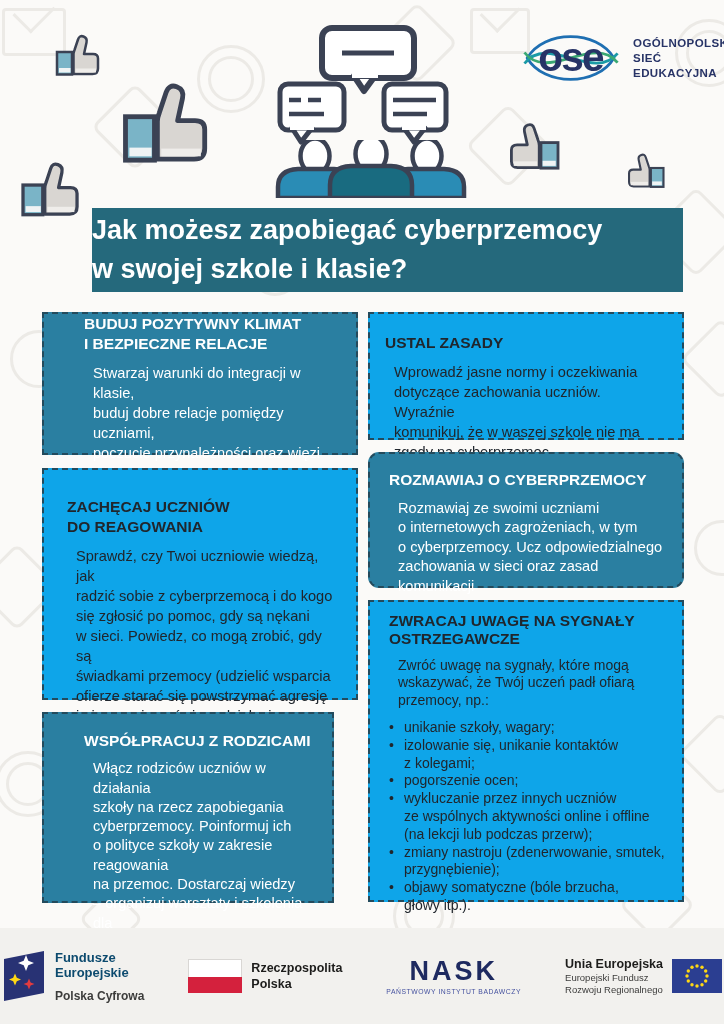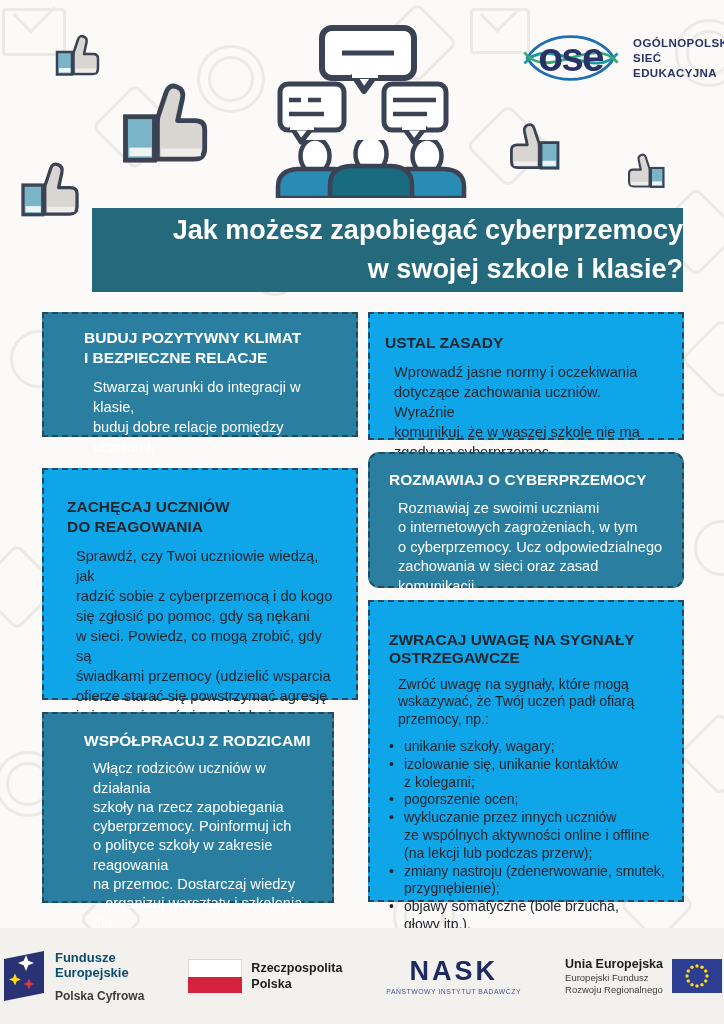--- a/index.html
+++ b/index.html
@@ -19,35 +19,35 @@
     border:3px solid #eceae6;border-top:none;border-right:none;transform:translateX(-50%) rotate(-45deg);}
   
   .abs{position:absolute;}
   .mir{transform:scaleX(-1);}
   .ose{position:absolute;left:518px;top:20px;display:flex;align-items:center;gap:9px;}
   .ose-text{font-weight:bold;font-size:11.5px;line-height:15px;color:#273366;letter-spacing:.4px;}
   
   .banner{
     position:absolute;left:92px;top:208px;width:591px;height:84px;
     background:#25697c;color:#fff;display:flex;flex-direction:column;
-    justify-content:center;align-items:flex-end;text-align:center;
+    justify-content:center;align-items:flex-start;text-align:center;
     font-weight:bold;font-size:27px;line-height:39px;
   }
   
   .tip{position:absolute;box-sizing:border-box;border:2px dashed #234a5c;font-size:14.6px;}
   .tip.teal{background:#2a7fa1;color:#ffffff;}
   .tip.light{background:#0ea5e9;color:#20262d;}
   .tip h2{margin:0;font-size:15.5px;font-weight:bold;white-space:pre-line;line-height:inherit;}
   .tip p{margin:9px;white-space:pre-line;}
-  #box-l1{left:42px;top:312px;width:316px;height:125px;padding:14px 10px 0 40px;line-height:20px;}
+  #box-l1{left:42px;top:312px;width:316px;height:143px;padding:0 10px 0 40px;line-height:20px;}
   #box-l2{left:42px;top:468px;width:316px;height:232px;padding:27px 10px 0 23px;line-height:20px;}
   #box-l3{left:42px;top:712px;width:292px;height:191px;padding:17px 10px 0 40px;line-height:19.3px;}
   #box-r1{left:368px;top:312px;width:316px;height:128px;padding:19px 10px 0 15px;line-height:20px;}
   #box-r2{left:368px;top:452px;width:316px;height:136px;padding:16px 10px 0 19px;line-height:19.6px;border-radius:11px;}
-  #box-r3{left:368px;top:600px;width:316px;height:302px;padding:29px 8px 0 19px;line-height:17.8px;font-size:14px;}
+  #box-r3{left:368px;top:600px;width:316px;height:302px;padding:10px 8px 0 19px;line-height:17.8px;font-size:14px;}
   .bullets{list-style:none;margin:0;padding:0;}
   .bullets li{display:flex;}
   .bullets .dot{flex:0 0 15px;}
   .bullets .btx{white-space:pre-line;}
   
   .footer{
     position:absolute;left:0;top:928px;width:724px;height:96px;background:#f2f1ee;
     display:flex;align-items:center;justify-content:center;gap:44px;
   }
   .lg{display:flex;align-items:center;gap:9px;}

